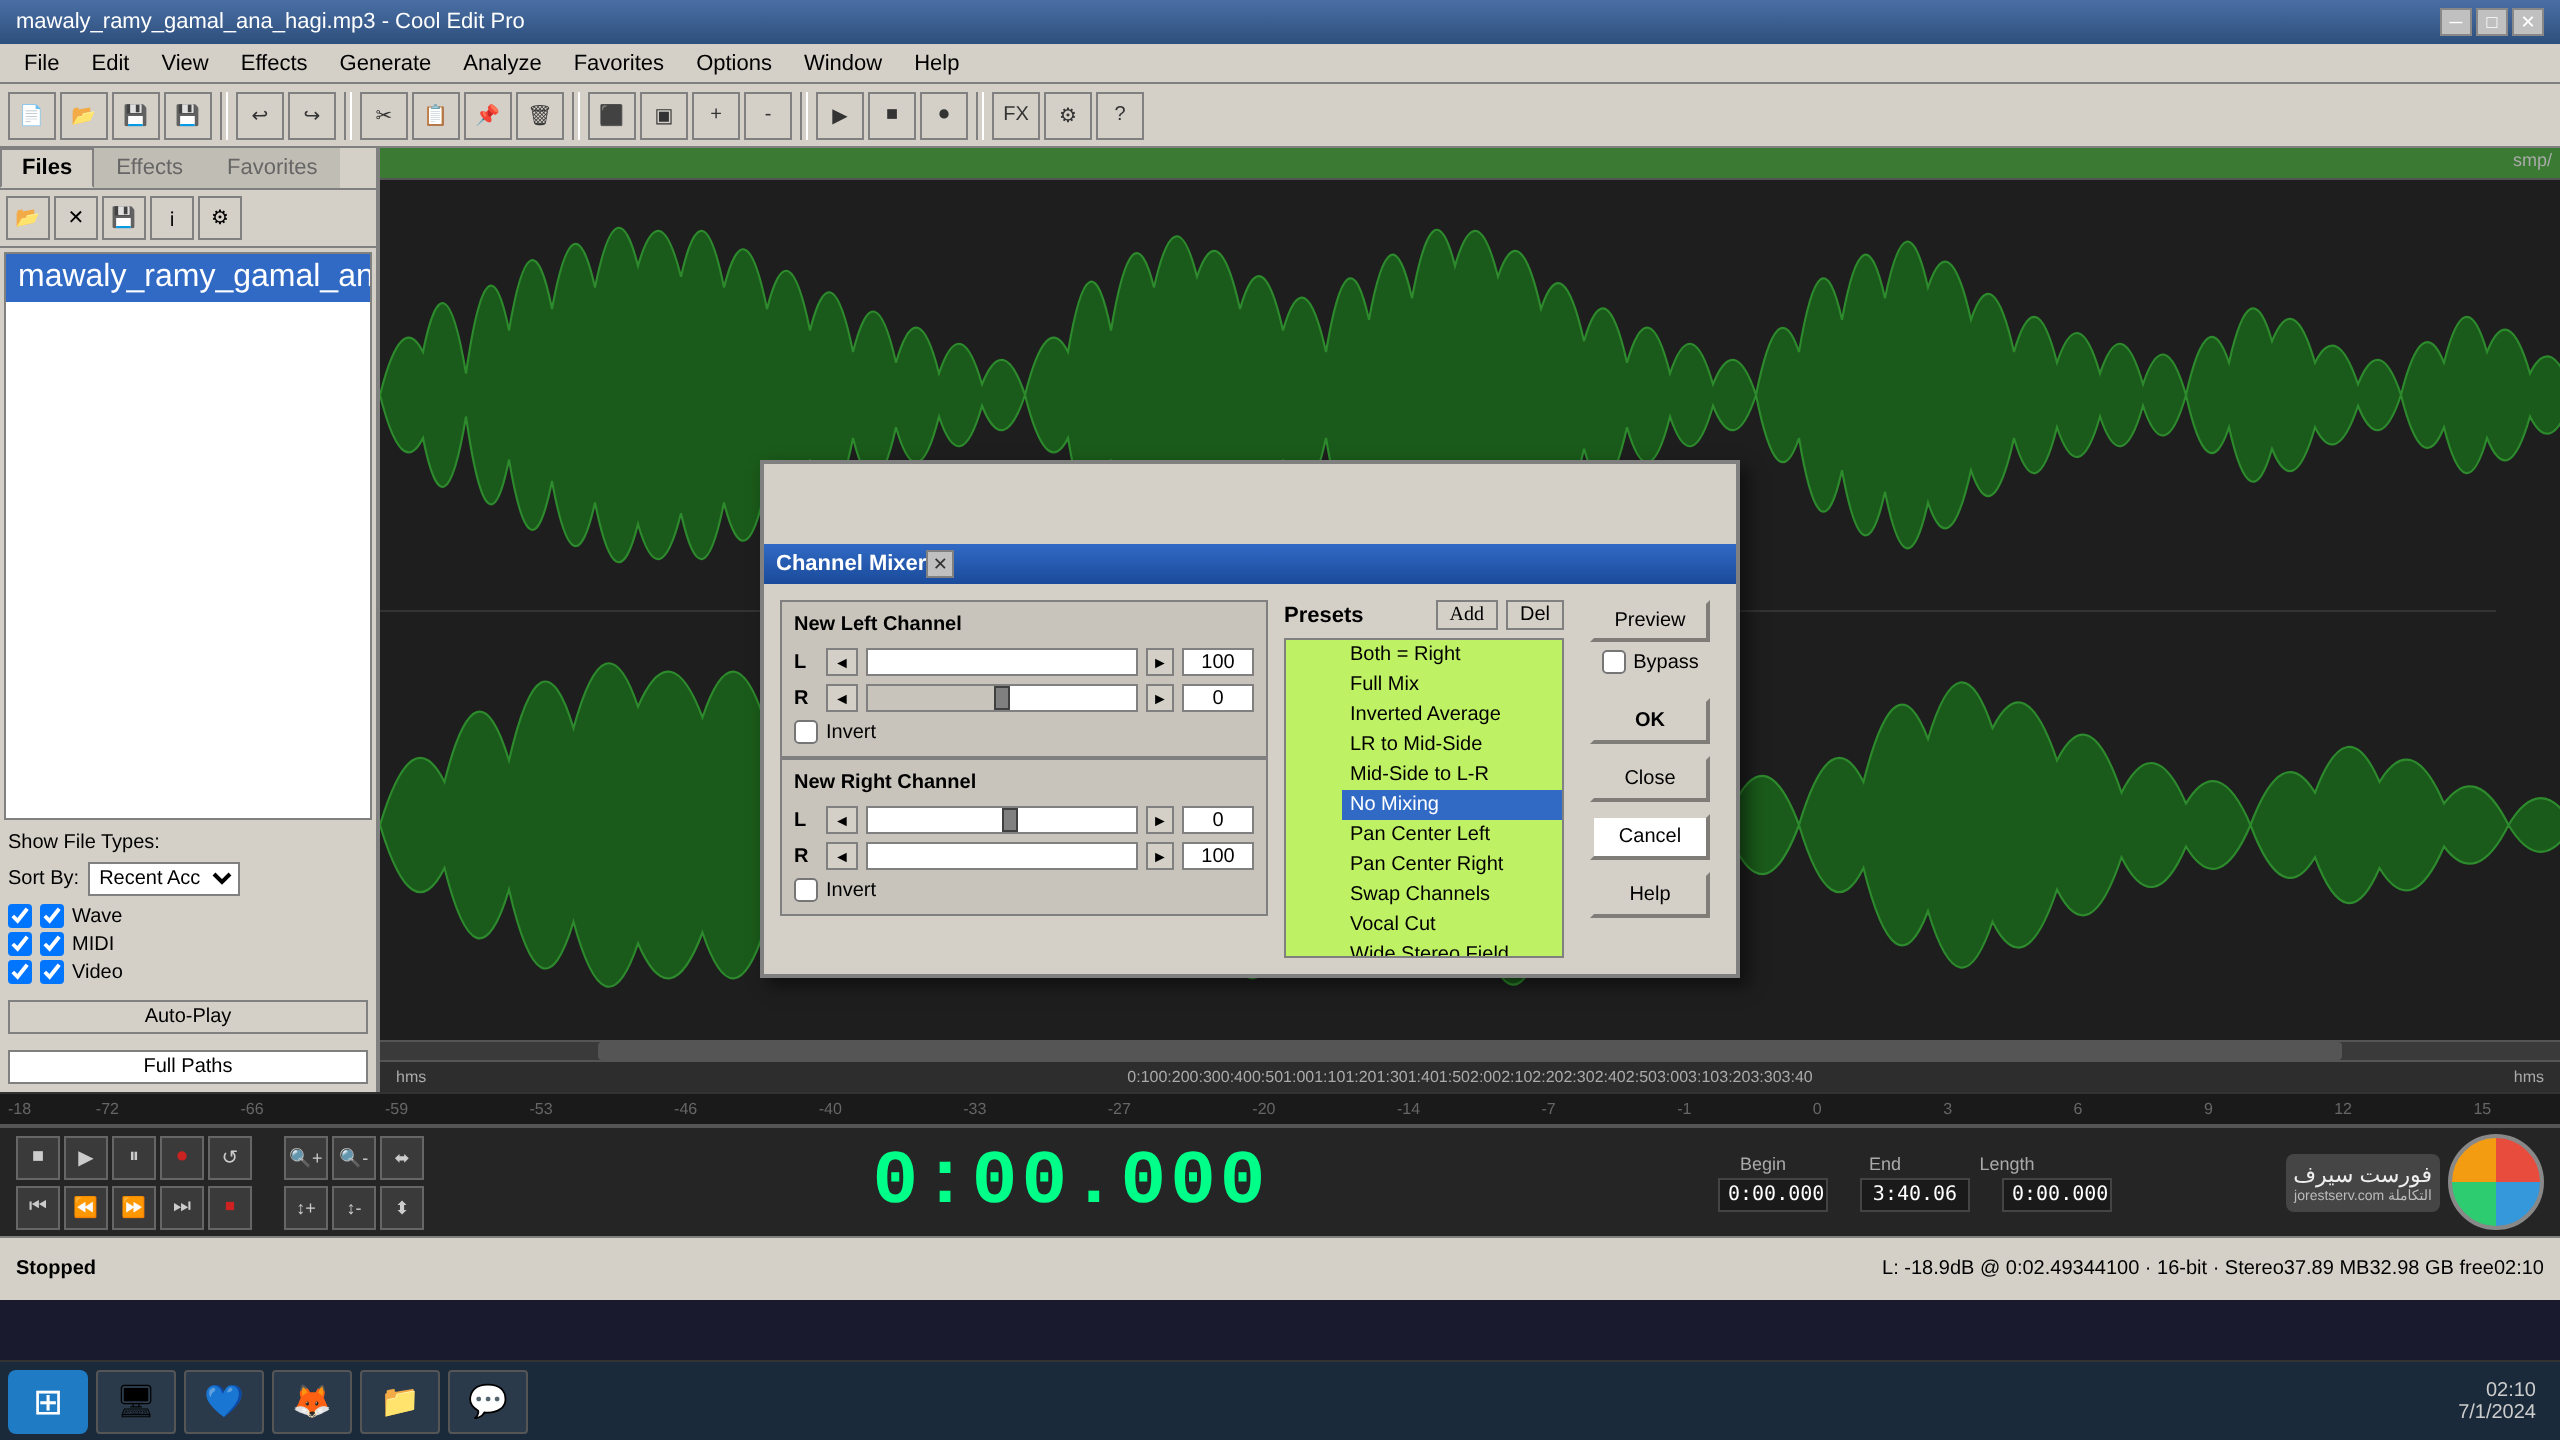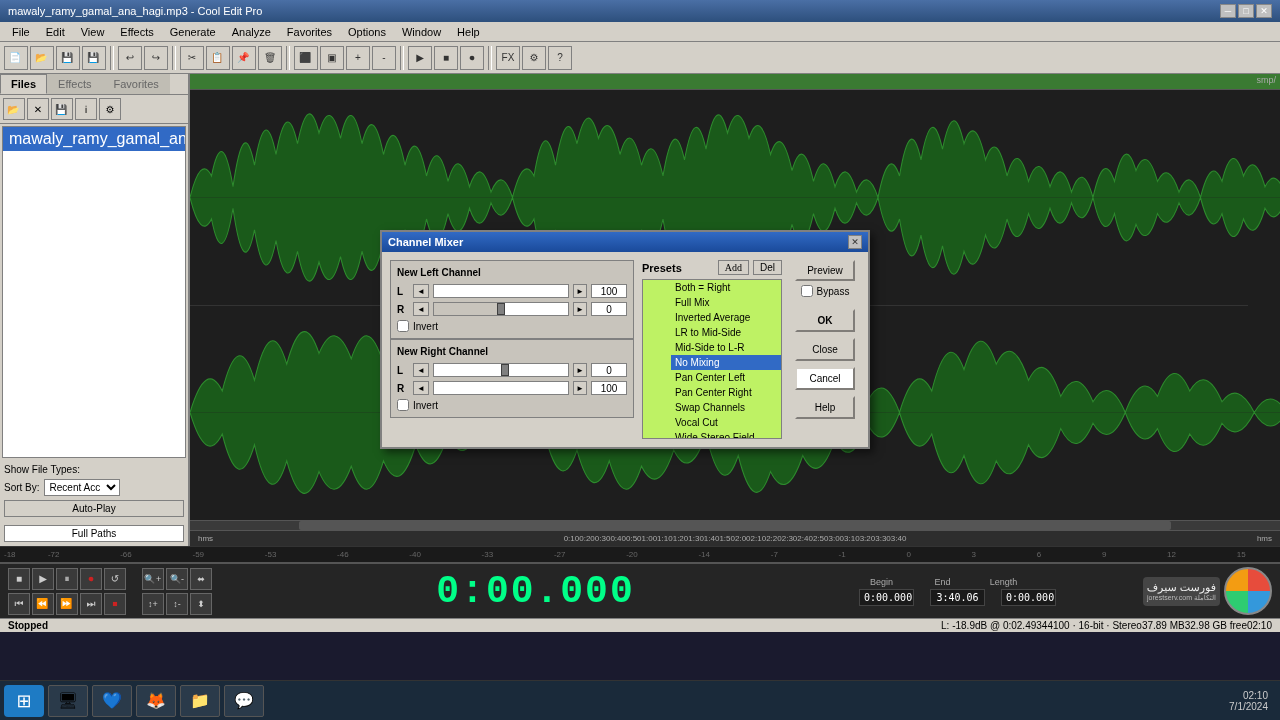--- a/index.html
+++ b/index.html
@@ -243,21 +243,21 @@
       pointer-events: all;
     }
 
     #channel-mixer-titlebar {
       background: linear-gradient(to bottom, #316ac5, #1a4a9a);
       color: white;
       height: 20px;
       display: flex;
       align-items: center;
       padding: 0 6px;
-      justify-content: space-between;
+      margin-top: 40px;
     }
     #channel-mixer-title { font-size: 11px; font-weight: bold; }
     .dialog-close-btn {
       width: 14px; height: 14px; background: #c0c0c0; border: 1px solid #808080;
       display: flex; align-items: center; justify-content: center; font-size: 9px;
       cursor: pointer; color: #333;
     }
 
     #channel-mixer-body {
       display: flex;
@@ -483,20 +483,37 @@
       <span>Show File Types:</span>
     </div>
     <div id="sort-by">
       <span>Sort By:</span>
       <select class="sort-select">
         <option>Recent Acc</option>
         <option>Name</option>
         <option>Date</option>
       </select>
     </div>
+    <div id="file-type-checks">
+      <div class="file-type-row">
+        <input type="checkbox" checked="" style="">
+        <input type="checkbox" checked="" style="">
+        <span>Wave</span>
+      </div>
+      <div class="file-type-row">
+        <input type="checkbox" checked="" style="">
+        <input type="checkbox" checked="" style="">
+        <span>MIDI</span>
+      </div>
+      <div class="file-type-row">
+        <input type="checkbox" checked="" style="">
+        <input type="checkbox" checked="" style="">
+        <span>Video</span>
+      </div>
+    </div>
     <div id="auto-play-btn">Auto-Play</div>
     <div id="full-paths-btn">Full Paths</div>
   </div>
 
   <div id="waveform-area">
 
     <div id="waveform-header" style="background:#2d5a27; height:16px; position:relative;">
       <div style="position:absolute;left:0;right:0;top:0;bottom:0;background:linear-gradient(to right, #3a7a32 0%, #3a7a32 100%);"></div>
       <span style="position:absolute;right:4px;top:1px;color:#aaa;font-size:9px;">smp/</span>
     </div>
@@ -639,21 +656,21 @@
   <div id="watermark-area" style="width:200px;height:48px;display:flex;align-items:center;justify-content:flex-end;gap:4px;">
     <div style="background:rgba(255,255,255,0.15);padding:4px;border-radius:4px;font-size:8px;color:#ddd;text-align:right;">
       <div style="font-size:11px;color:#eee;">فورست سيرف</div>
       <div style="font-size:7px;color:#bbb;">jorestserv.com التكاملة</div>
     </div>
 
     <div style="width:48px;height:48px;border-radius:50%;background:conic-gradient(#e74c3c 0deg 90deg, #3498db 90deg 180deg, #2ecc71 180deg 270deg, #f39c12 270deg 360deg);border:2px solid #888;"></div>
   </div>
 </div>
 
-<div id="statusbar" style="height:14px;background:#d4d0c8;border-top:1px solid #808080;display:flex;align-items:center;padding:0 8px;justify-content:space-between;font-size:10px;">
+<div id="statusbar" style="height:32px;background:#d4d0c8;border-top:1px solid #808080;display:flex;align-items:center;padding:0 8px;justify-content:space-between;font-size:10px;">
   <span style="color:#000;font-weight:bold;">Stopped</span>
   <div style="display:flex;align-items:center;">
     <span style="color:#000;">L: -18.9dB @ 0:02.493</span>
     <span style="color:#000;">44100 · 16-bit · Stereo</span>
     <span style="color:#000;">37.89 MB</span>
     <span style="color:#000;">32.98 GB free</span>
     <span style="color:#000;">02:10</span>
   </div>
 </div>
 

